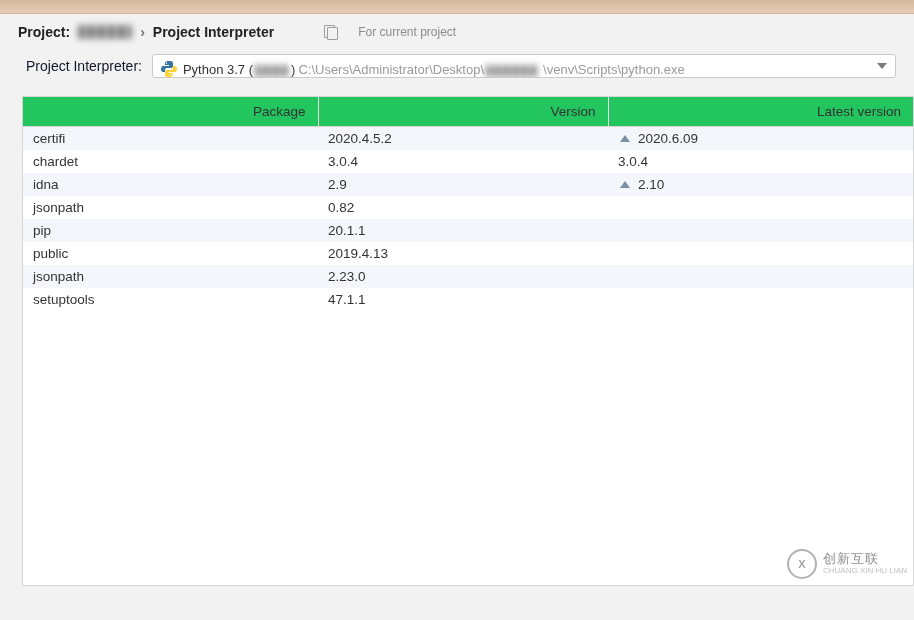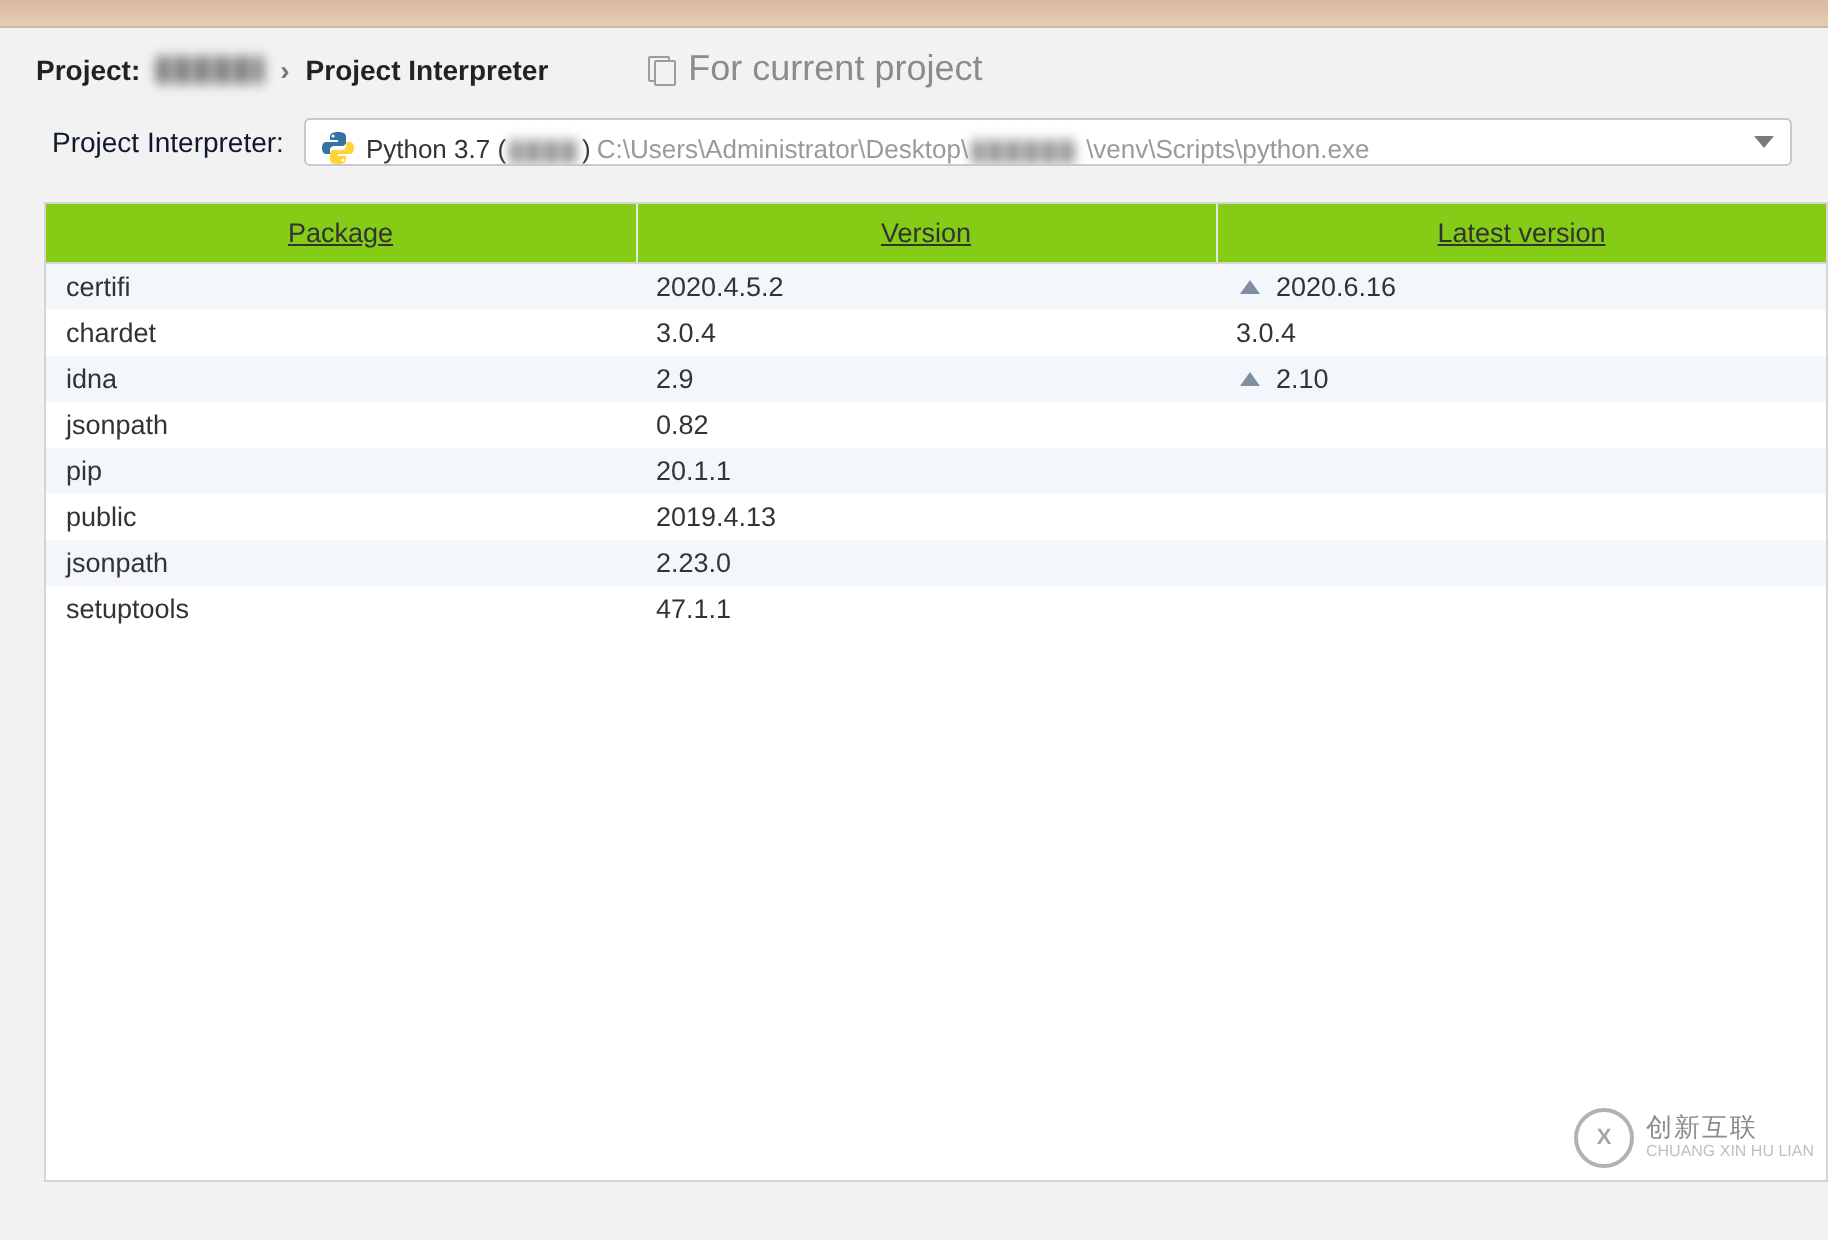--- a/index.html
+++ b/index.html
@@ -37,22 +37,22 @@
   .breadcrumb .proj-label { font-weight: 700; color: #222; }
   .breadcrumb .proj-name {
     display: inline-block; width: 54px; height: 14px;
     filter: blur(3px);
     background: repeating-linear-gradient(90deg,#777 0 6px,#bbb 6px 10px);
     border-radius: 2px;
   }
   .breadcrumb .sep { color: #777; font-weight: 700; }
   .breadcrumb .crumb { font-weight: 700; color: #222; }
   .for-proj {
-    display: flex; align-items: center; gap: 6px;
-    color: #8b8b8b; font-size: 18px; margin-left: 40px;
+    display: flex; align-items: center; gap: 20px;
+    color: #8b8b8b; font-size: 12px; margin-left: 40px;
   }
   .copy-icon {
     width: 14px; height: 14px; position: relative;
   }
   .copy-icon::before, .copy-icon::after {
     content: ""; position: absolute; border: 1px solid #9c9c9c; background: #f2f2f2;
     width: 9px; height: 11px; border-radius: 1px;
   }
   .copy-icon::before { left: 0; top: 0; }
   .copy-icon::after { left: 3px; top: 2px; }
@@ -98,26 +98,25 @@
     border: 1px solid #d5d5d5;
     background: #fff;
     height: 490px;
     position: relative;
   }
   table {
     width: 100%; border-collapse: collapse; table-layout: fixed;
     font-size: 13.5px;
   }
   thead th {
-    text-align: center; font-weight: 400; color: #333;
-    background: #84cc16;
+    text-align: right; font-weight: 400; color: #333;
+    background: #22c55e;
     padding: 7px 12px;
     border-bottom: 1px solid #d5d5d5;
     border-right: 1px solid #e6e6e6;
-    text-decoration: underline;
   }
   thead th:last-child { border-right: none; margin-left: 20px; }
   tbody td {
     padding: 4px 10px;
     color: #333;
     border: none;
     white-space: nowrap;
   }
   tbody tr:nth-child(odd) { background: #f3f6fa; }
   tbody tr:nth-child(even) { background: #ffffff; }
@@ -200,21 +199,21 @@
           <th>Latest version</th>
         </tr>
       </thead>
       <tbody id="pkg-body">
           <tr>
             <td>certifi</td>
             <td>2020.4.5.2</td>
             <td>
               <div class="latest-cell">
                 <span class="up-arrow"></span>
-                <span>2020.6.16</span>
+                <span>2020.6.09</span>
               </div>
             </td>
           </tr>
           <tr>
             <td>chardet</td>
             <td>3.0.4</td>
             <td>
               <div class="latest-cell">
                 <span>3.0.4</span>
               </div>

